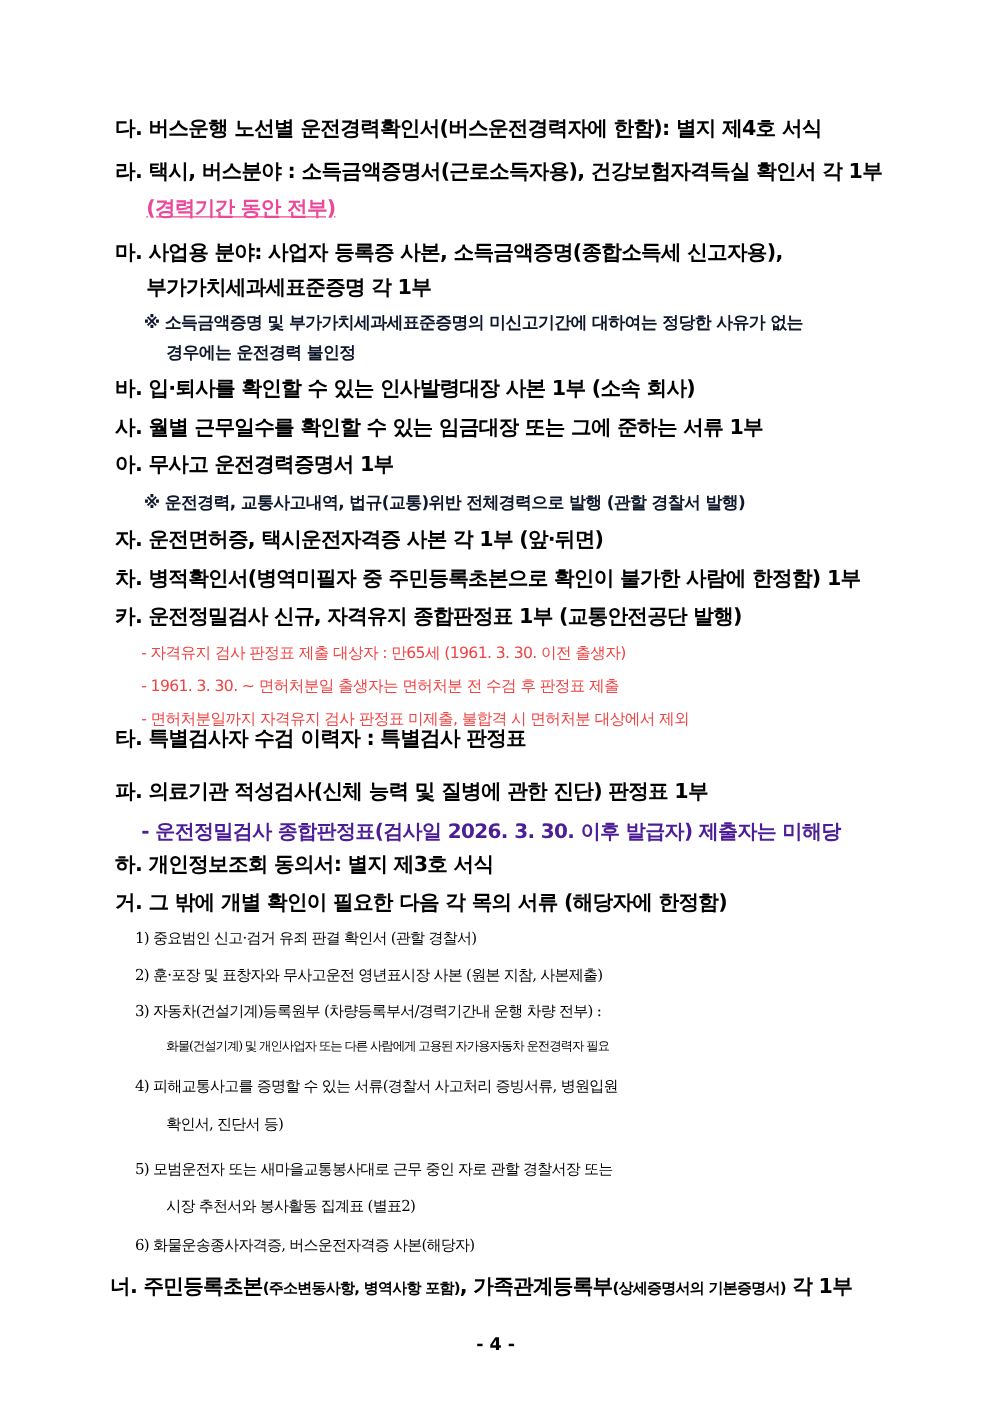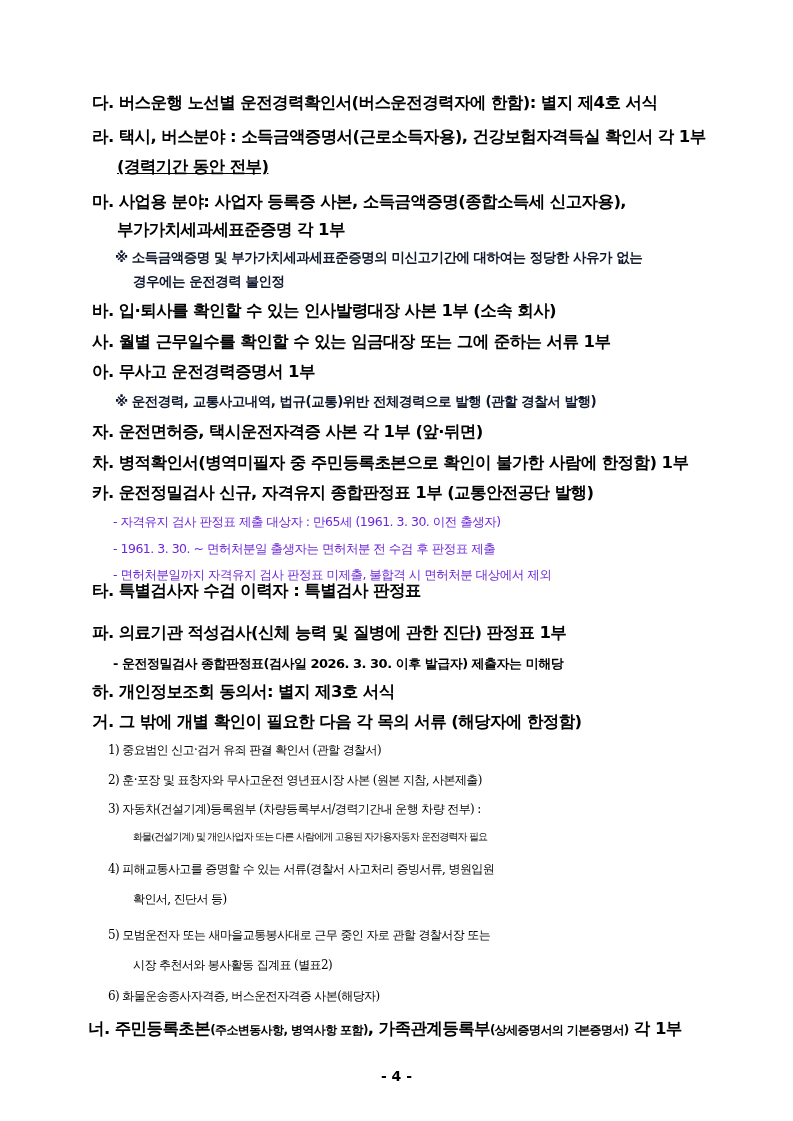--- a/index.html
+++ b/index.html
@@ -1,24 +1,24 @@
 <!DOCTYPE html>
 <html><head>
 <meta charset="utf-8">
 <style>
   html, body { margin: 0; padding: 0; background: #ffffff; }
   body { width: 793px; height: 1121px; position: relative; overflow: hidden;
          font-family: "DejaVu Sans", "Liberation Sans", sans-serif; color: #000; }
   .line { position: absolute; white-space: nowrap; }
   .h { font-weight: bold; font-size: 16.5px; letter-spacing: -0.6px; }
   .note { font-weight: bold; font-size: 13.5px; color: #0f172a; letter-spacing: -0.5px; }
-  .sub { font-size: 12.5px; color: #6d28d9; letter-spacing: -0.5px; font-family: "DejaVu Sans", sans-serif; }
-  .subblue { font-size: 13px; color: #000000; font-weight: bold; letter-spacing: -0.5px; }
+  .sub { font-size: 12.5px; color: #ef4444; letter-spacing: -0.5px; font-family: "DejaVu Sans", sans-serif; }
+  .subblue { font-size: 16px; color: #4c1d95; font-weight: bold; letter-spacing: -0.5px; }
   .item { font-family: "DejaVu Serif", "Liberation Serif", serif; font-size: 12px; letter-spacing: -0.6px; }
-  .blue-under { color: #000000; text-decoration: underline; font-weight: bold; font-size: 16.5px; letter-spacing: -0.6px; }
+  .blue-under { color: #ec4899; text-decoration: underline; font-weight: bold; font-size: 16.5px; letter-spacing: -0.6px; }
   .small-bold { font-size: 12px; text-align: right; }
   .footer { position: absolute; top: 1068px; left: 0; width: 793px; text-align: center; font-weight: bold; font-size: 14px; }
 </style>
 </head>
 <body>
 
 <div>
   <div class="line h" style="top:92px;left:92px;">다. 버스운행 노선별 운전경력확인서(버스운전경력자에 한함): 별지 제4호 서식</div>
   <div class="line h" style="top:126px;left:92px;">라. 택시, 버스분야 : 소득금액증명서(근로소득자용), 건강보험자격득실 확인서 각 1부</div>
   <div class="line blue-under" style="top:156px;left:117px;">(경력기간 동안 전부)</div>

